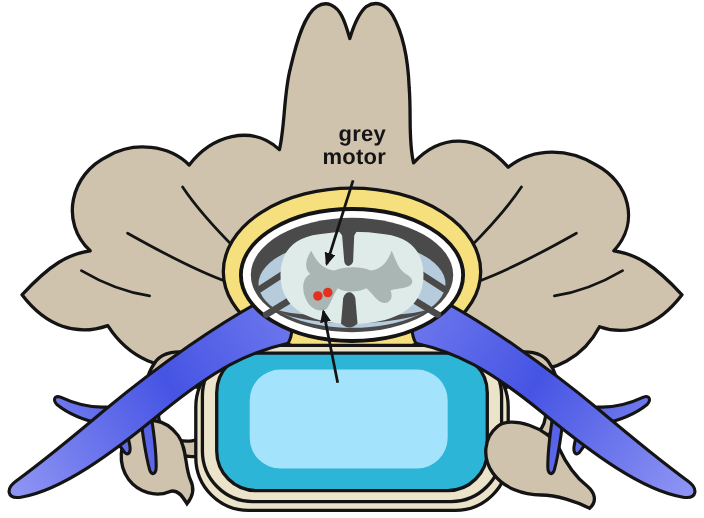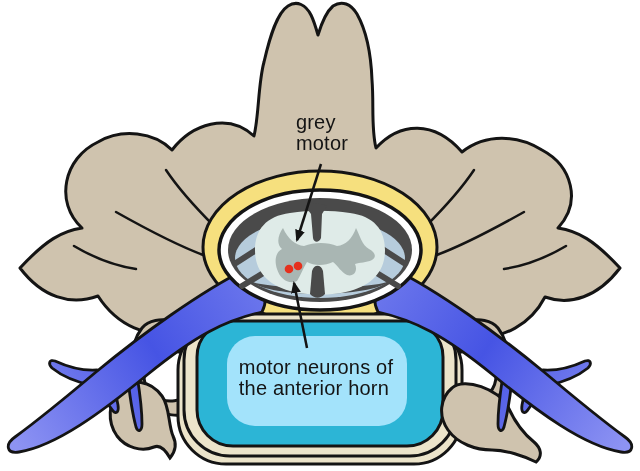--- a/index.html
+++ b/index.html
@@ -7,22 +7,22 @@
     position:relative;
     width:640px;height:471px;
     background:var(--background,#fff);
     overflow:hidden;
     font-family:"Liberation Sans", sans-serif;
   }
   #stage svg{position:absolute;left:0;top:0;}
   .lbl{
     position:absolute;
     transform:translateX(-50%);
-    text-align:left;
-    font-weight:400;
+    text-align:right;
+    font-weight:700;
     font-size:20px;
     line-height:21px;
     color:var(--outline,#141414);
     white-space:nowrap;
     letter-spacing:0.2px;
   }
   .lbl span{display:block;}
   #lbl-grey{left:322px;top:112px;}
   #lbl-motor{left:316px;top:357px;}
 </style>
@@ -152,18 +152,14 @@
   <g style="stroke:var(--outline);stroke-width:2.5;fill:none">
     <path d="M 321,164 L 297,240" marker-end="url(#ah)"></path>
     <path d="M 307,348 L 294,283" marker-end="url(#ah)"></path>
   </g>
 </svg>
 
 <div class="lbl" id="lbl-grey">
   <span>grey</span>
   <span>motor</span>
 </div>
-<div class="lbl" id="lbl-motor">
-  <span>motor neurons of</span>
-  <span>the anterior horn</span>
-</div>
 
 </div>
 
 </body></html>

